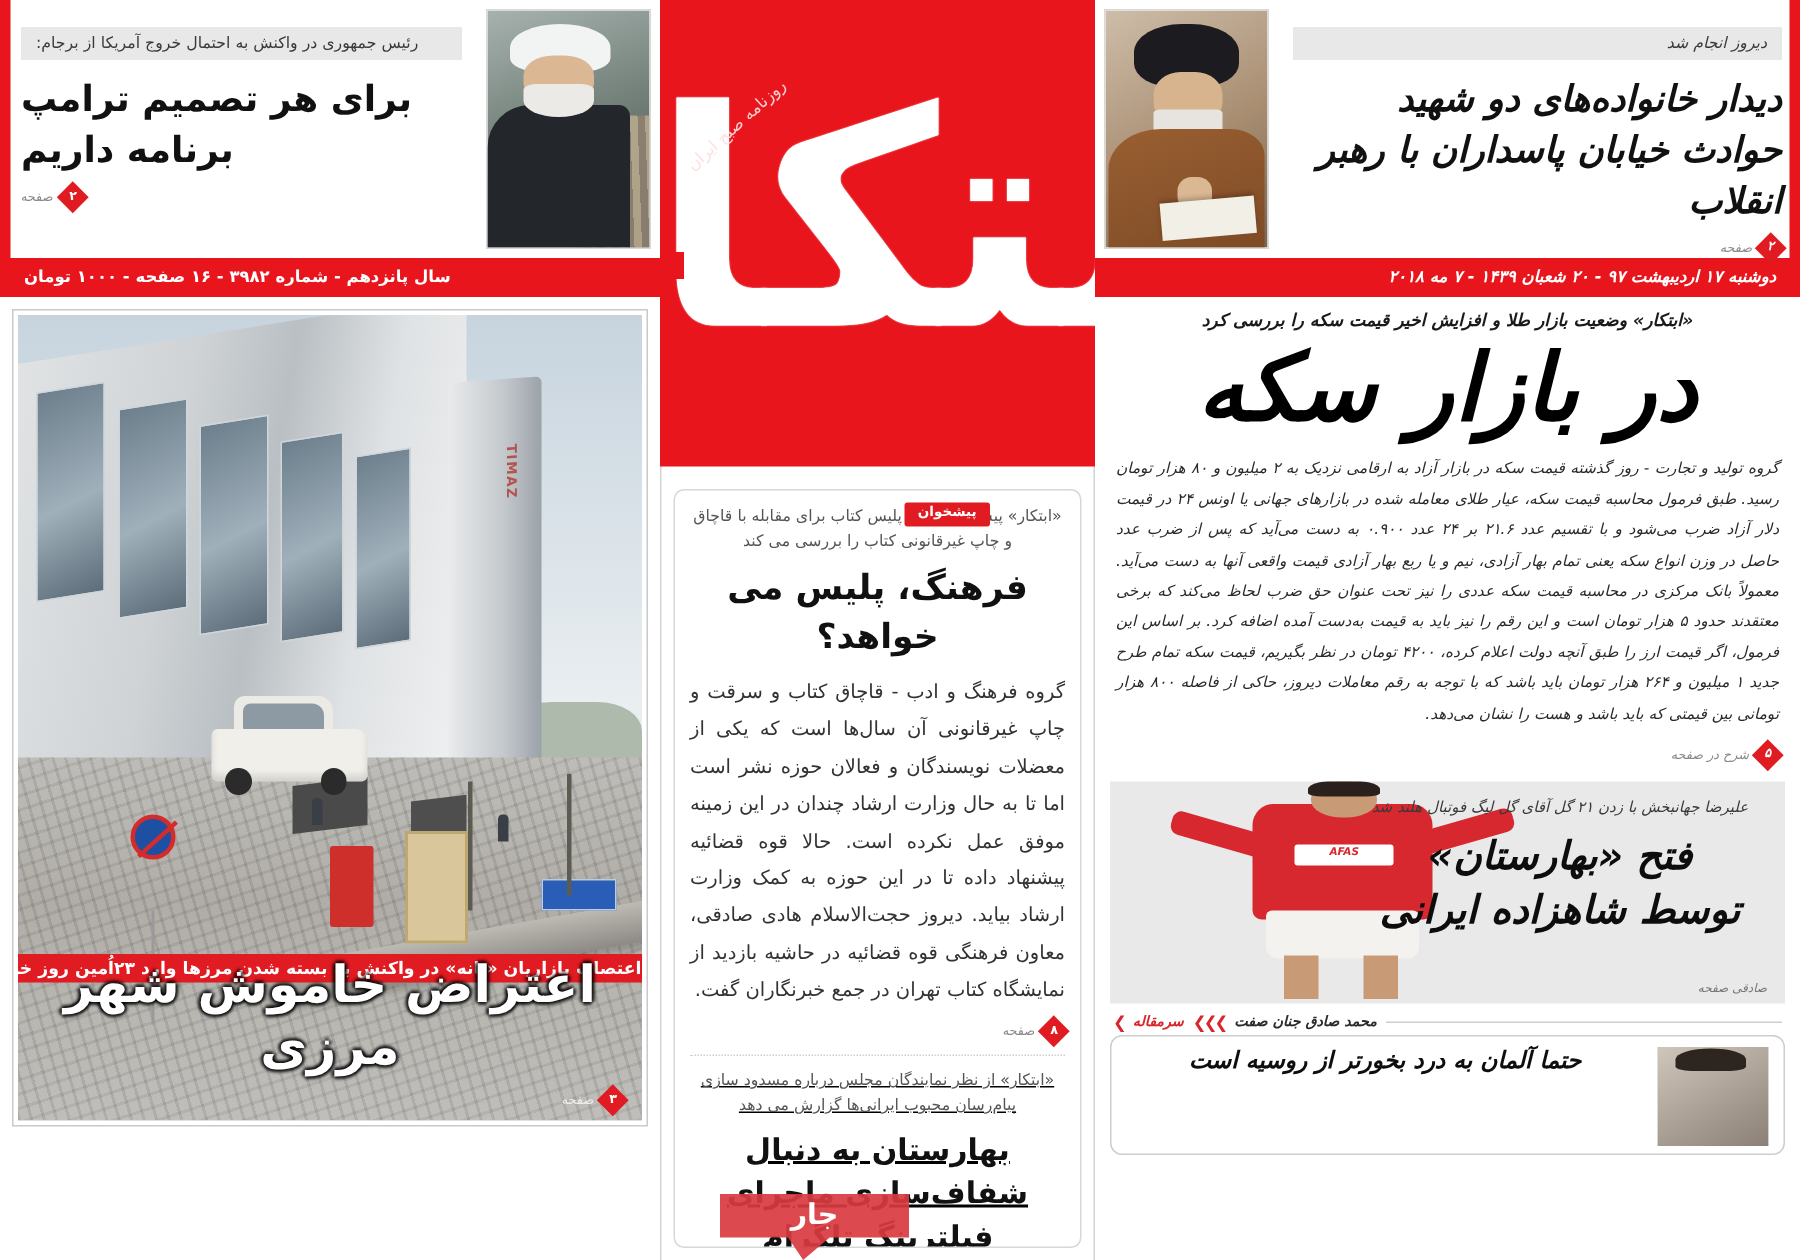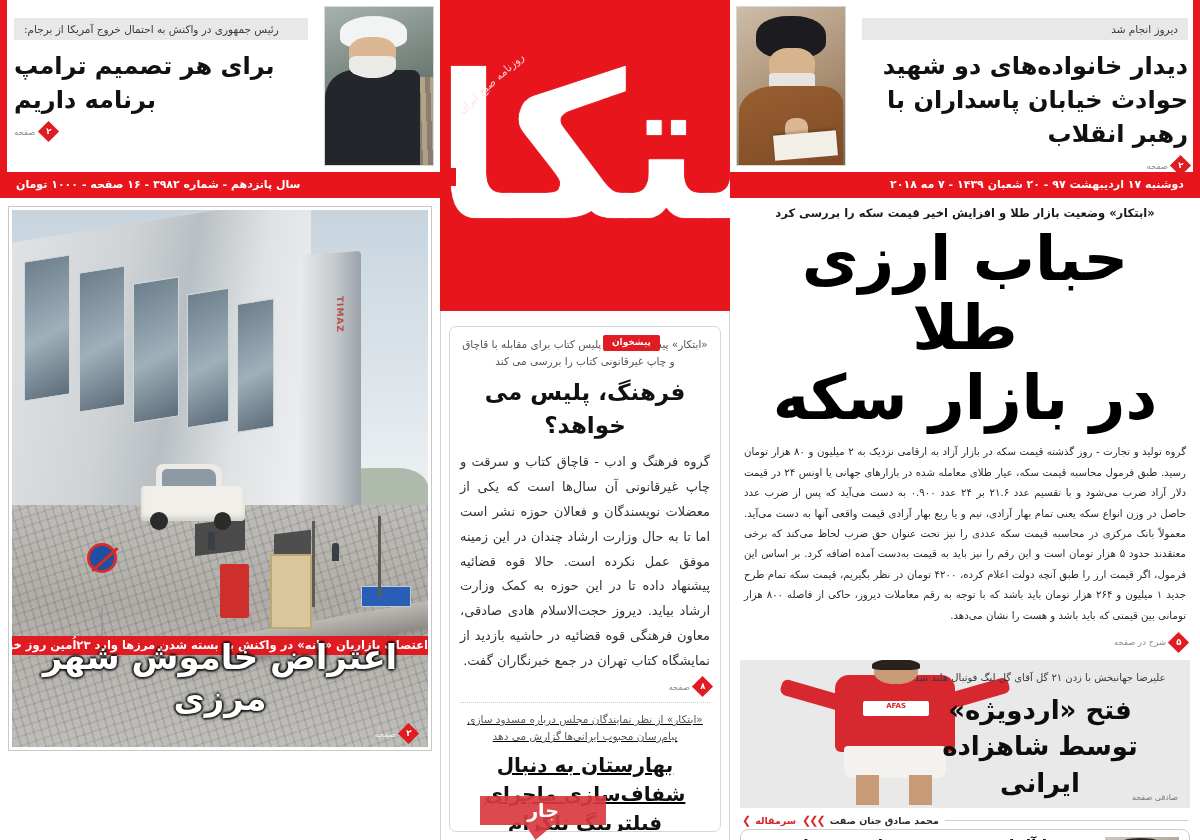--- a/index.html
+++ b/index.html
@@ -18,21 +18,21 @@
     height: 840px;
     position: relative;
     background: #fff;
     display: flex;
     flex-direction: row;
   }
 
   
   .col-left   { width: 440px; position: relative; order: 3; }
   .col-center { width: 290px; position: relative; order: 2; background:#fff; }
-  .col-right  { width: 470px; position: relative; order: 1; }
+  .col-right  { width: 470px; position: relative; order: 1; font-style: italic; }
 
   
   .teaser {
     position: relative;
     height: 172px;
     display: flex;
     flex-direction: row;
     align-items: flex-start;
   }
   .teaser-photo {
@@ -558,21 +558,20 @@
         <div class="lp-hand"></div>
         <div class="lp-book"></div>
       </div>
     </div>
 
     <div class="redbar">دوشنبه ۱۷ اردیبهشت ۹۷ - ۲۰ شعبان ۱۴۳۹ - ۷ مه ۲۰۱۸</div>
 
     <div class="lead">
       <div class="lead-kicker">«ابتکار» وضعیت بازار طلا و افزایش اخیر قیمت سکه را بررسی کرد</div>
       <div class="lead-title">
-        <div>حباب ارزی طلا</div>
         <div>در بازار سکه</div>
       </div>
       <div class="lead-body">گروه تولید و تجارت - روز گذشته قیمت سکه در بازار آزاد به ارقامی نزدیک به ۲ میلیون و ۸۰ هزار تومان رسید. طبق فرمول محاسبه قیمت سکه، عیار طلای معامله شده در بازارهای جهانی یا اونس ۲۴ در قیمت دلار آزاد ضرب می‌شود و با تقسیم عدد ۲۱.۶ بر ۲۴ عدد ۰.۹۰۰ به دست می‌آید که پس از ضرب عدد حاصل در وزن انواع سکه یعنی تمام بهار آزادی، نیم و یا ربع بهار آزادی قیمت واقعی آنها به دست می‌آید. معمولاً بانک مرکزی در محاسبه قیمت سکه عددی را نیز تحت عنوان حق ضرب لحاظ می‌کند که برخی معتقدند حدود ۵ هزار تومان است و این رقم را نیز باید به قیمت به‌دست آمده اضافه کرد. بر اساس این فرمول، اگر قیمت ارز را طبق آنچه دولت اعلام کرده، ۴۲۰۰ تومان در نظر بگیریم، قیمت سکه تمام طرح جدید ۱ میلیون و ۲۶۴ هزار تومان باید باشد که با توجه به رقم معاملات دیروز، حاکی از فاصله ۸۰۰ هزار تومانی بین قیمتی که باید باشد و هست را نشان می‌دهد.</div>
       <div class="lead-more">
         <div class="pagebadge">
           <span class="diamond">
             <span>۵</span>
           </span>
           <span>شرح در صفحه</span>
         </div>
@@ -587,21 +586,21 @@
         <div class="fb-logo">AFAS</div>
         <div class="fb-head"></div>
         <div class="fb-hair"></div>
         <div class="fb-shorts"></div>
         <div class="fb-legL"></div>
         <div class="fb-legR"></div>
       </div>
       <div class="sport-text">
         <div class="sport-kicker">علیرضا جهانبخش با زدن ۲۱ گل آقای گل لیگ فوتبال هلند شد</div>
         <div class="sport-title">
-          <div>فتح «اردویژه»</div>
+          <div>فتح «بهارستان»</div>
           <div>توسط شاهزاده ایرانی</div>
         </div>
       </div>
       <div class="sport-page">صادقی صفحه</div>
     </div>
 
     <div class="edi-head">
       <span class="chev">❯</span>
       <span class="lbl">سرمقاله</span>
       <span class="chev">❯❯❯</span>

